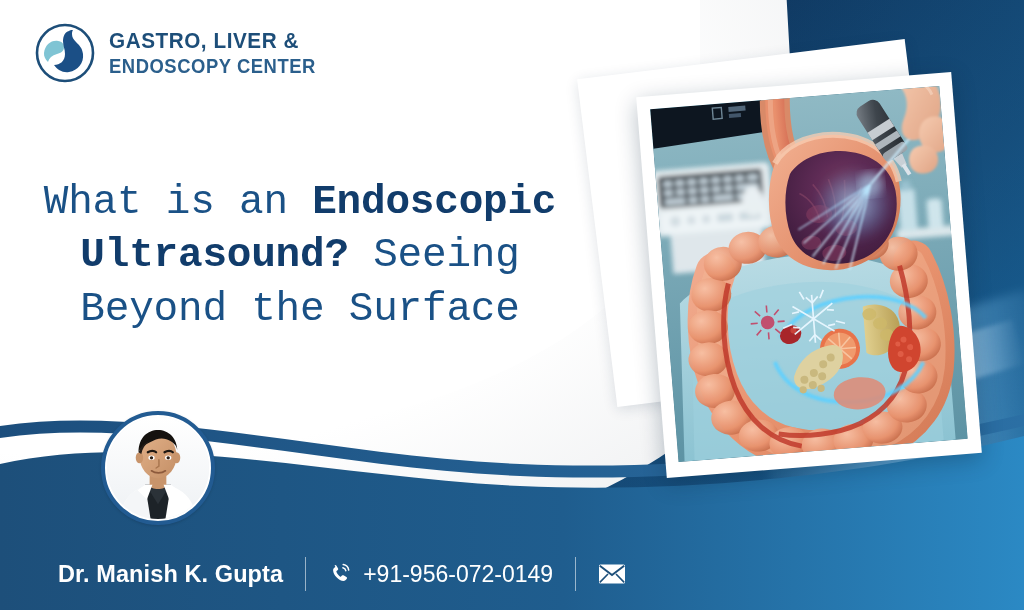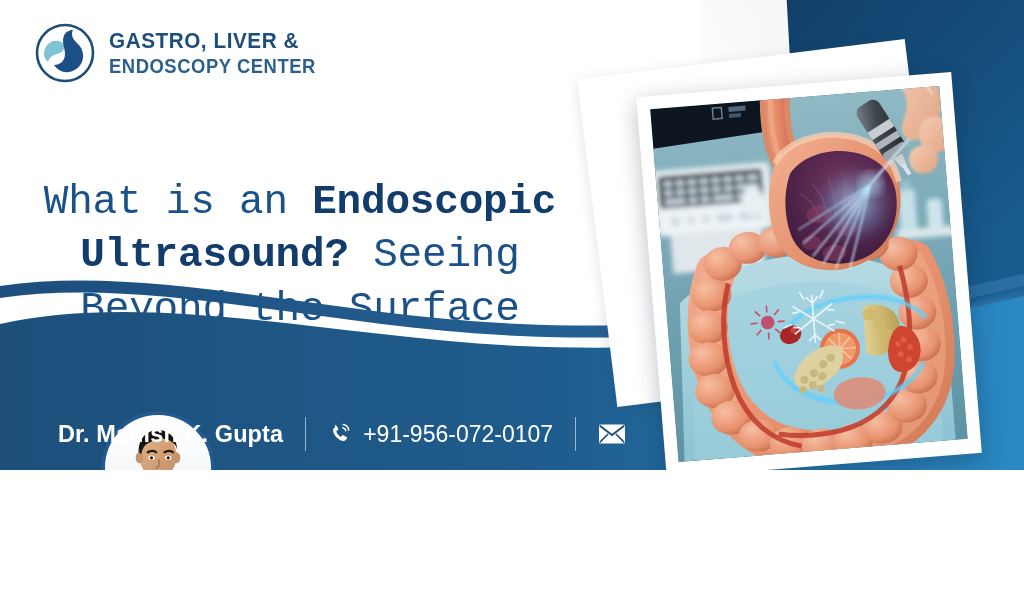--- a/index.html
+++ b/index.html
@@ -2,21 +2,21 @@
 <html><head>
 <meta charset="utf-8">
 <style>
   * { margin:0; padding:0; box-sizing:border-box; }
   html,body { width:1024px; height:610px; overflow:hidden; }
   body {
     font-family:"Liberation Sans", sans-serif;
     background:#ffffff;
     position:relative;
   }
-  #stage { position:absolute; inset:0; width:1024px; height:470px; overflow:hidden; background:#fff; }
+  #stage { position:absolute; inset:0; width:1024px; height:610px; overflow:hidden; background:#fff; }
 
   
   .bg-white {
     position:absolute; left:0; top:0; width:1024px; height:610px;
     background:
       radial-gradient(120% 90% at 18% 28%, #ffffff 0%, #ffffff 48%, #f4f5f6 72%, #e9eaec 100%);
   }
   .bg-navy {
     position:absolute; inset:0;
     background:linear-gradient(135deg,#0a2844 0%,#0d3158 38%,#164b78 70%,#1b6ea8 100%);
@@ -477,21 +477,21 @@
     <div class="f-item f-name">Dr. Manish K. Gupta</div>
     <div class="f-sep"></div>
     <div class="f-item">
       <span class="f-ico">
         <svg width="24" height="24" viewBox="0 0 24 24" fill="#ffffff">
           <path d="M6.6 3.1c.6-.3 1.3-.1 1.7.5l1.8 2.8c.3.5.2 1.2-.3 1.6l-1.2 1c-.2.2-.3.5-.2.8.5 1.5 1.9 3.6 3.8 4.9.3.2.6.1.8-.1l1-1.1c.4-.4 1-.5 1.5-.2l2.9 1.7c.6.4.8 1.2.4 1.8-.7 1.1-1.9 2.2-3.3 2.2-4.6 0-10.4-6.2-10.4-10.8 0-1.5 1.2-2.7 2.3-3.1z"></path>
           <path d="M15.2 2.6c2.9.4 5.1 2.6 5.5 5.5" fill="none" stroke="#ffffff" stroke-width="1.5" stroke-linecap="round"></path>
           <path d="M14.9 5.8c1.5.3 2.6 1.4 2.9 2.9" fill="none" stroke="#ffffff" stroke-width="1.5" stroke-linecap="round"></path>
         </svg>
       </span>
-      <span>+91-956-072-0107</span>
+      <span>+91-956-072-0149</span>
     </div>
     <div class="f-sep"></div>
     <div class="f-item">
       <span class="f-ico">
         <svg width="28" height="22" viewBox="0 0 28 22">
           <rect x="1" y="1.5" width="26" height="19" rx="1.5" fill="#ffffff"></rect>
           <path d="M1.8 2.8L14 12 26.2 2.8" fill="none" stroke="#1d4f7a" stroke-width="2"></path>
           <path d="M1.8 19.4L10 11M26.2 19.4L18 11" fill="none" stroke="#1d4f7a" stroke-width="1.6"></path>
         </svg>
       </span>

